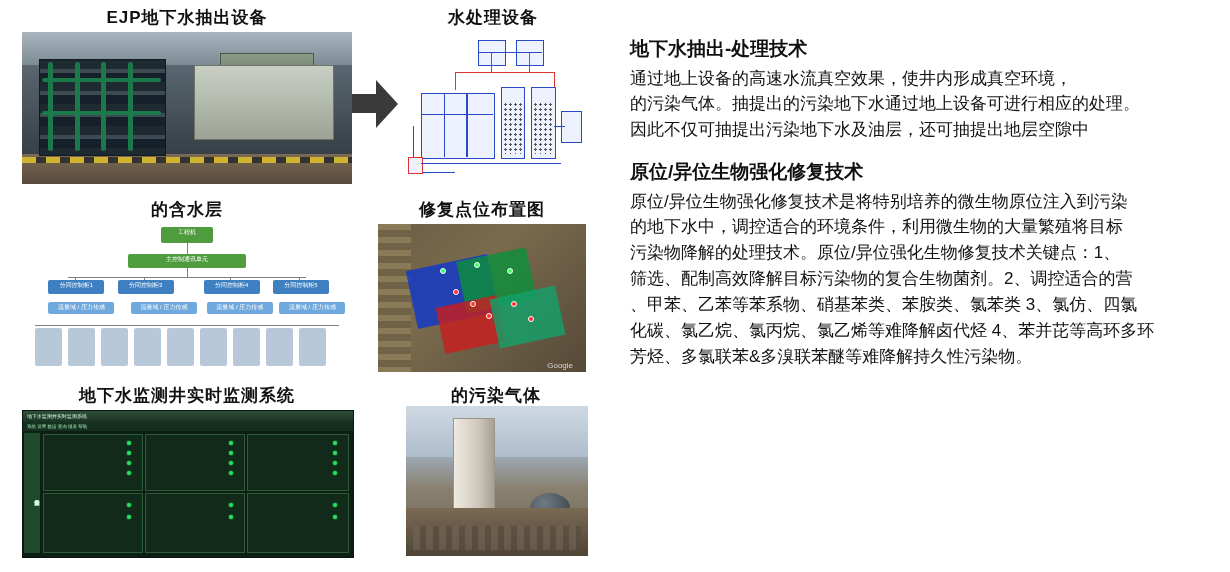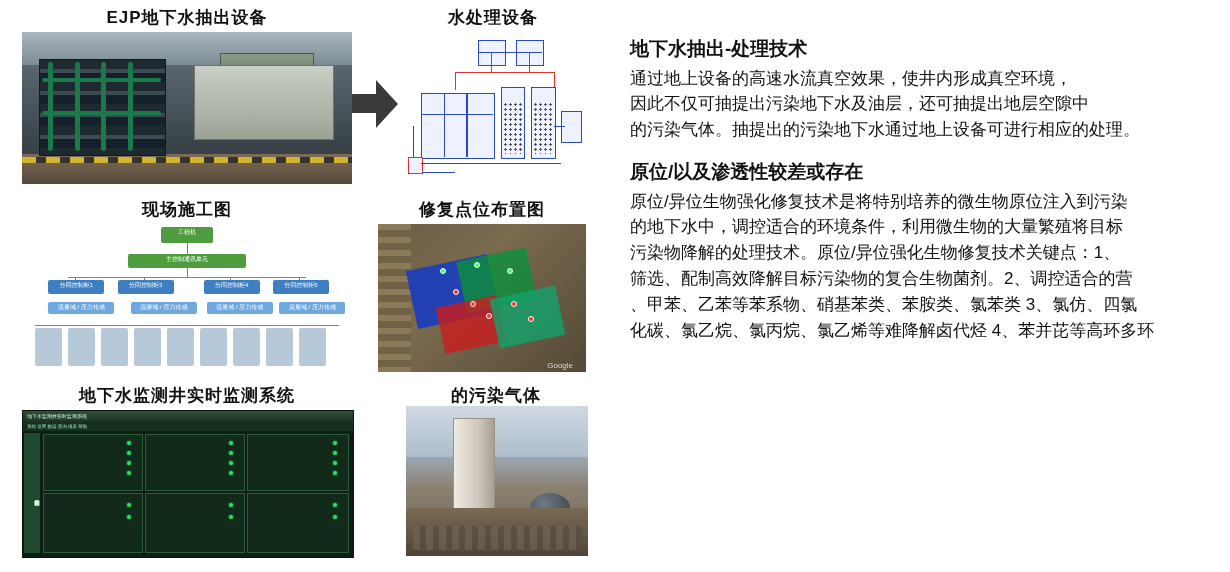--- a/index.html
+++ b/index.html
@@ -355,21 +355,21 @@
       <div class="tank" style="left:86%; top:52%; width:10%; height:20%;"></div>
       <div class="hline" style="left:82%; top:62%; width:6%;"></div>
 
       <div class="vline" style="left:8%; top:62%; height:30%;"></div>
       <div class="hline" style="left:8%; top:92%; width:22%;"></div>
       <div class="tank" style="left:5%; top:82%; width:7%; height:10%; border-color:#d33;"></div>
 
       <div class="hline" style="left:12%; top:86%; width:74%;"></div>
     </div>
 
-    <div class="caption" style="left:22px; top:198px; width:330px;">现场施工图</div>
+    <div class="caption" style="left:22px; top:198px; width:330px;">的含水层</div>
 
     <div class="figbox" id="fig-inject">
       <div class="node" style="left:42%; top:2%; width:16%; height:11%;">工程机</div>
       <div class="conn" style="left:50%; top:13%; width:1px; height:7%;"></div>
       <div class="node" style="left:32%; top:20%; width:36%; height:10%;">主控制通讯单元</div>
 
       <div class="conn" style="left:14%; top:36%; width:72%; height:1px;"></div>
       <div class="conn" style="left:50%; top:30%; width:1px; height:6%;"></div>
 
       <div class="node blue" style="left:8%; top:38%; width:17%; height:9%;">分同控制柜1</div>
@@ -463,33 +463,34 @@
       <div class="rubble"></div>
     </div>
   </div>
 
   <div class="right-panel">
 
     <div class="block">
       <h2 class="sec-title">地下水抽出-处理技术</h2>
       <div class="sec-body">
         <p>通过地上设备的高速水流真空效果，使井内形成真空环境，</p>
+        <p>的污染气体。抽提出的污染地下水通过地上设备可进行相应的处理。</p>
         <p>因此不仅可抽提出污染地下水及油层，还可抽提出地层空隙中</p>
-        <p>的污染气体。抽提出的污染地下水通过地上设备可进行相应的处理。</p>
       </div>
     </div>
 
 
     <div class="block">
-      <h2 class="sec-title">原位/以及渗透性较差或存在</h2>
+      <h2 class="sec-title">原位/异位生物强化修复技术</h2>
       <div class="sec-body">
         <p>原位/异位生物强化修复技术是将特别培养的微生物原位注入到污染</p>
         <p>的地下水中，调控适合的环境条件，利用微生物的大量繁殖将目标</p>
         <p>污染物降解的处理技术。原位/异位强化生物修复技术关键点：1、</p>
         <p>筛选、配制高效降解目标污染物的复合生物菌剂。2、调控适合的营</p>
         <p>、甲苯、乙苯等苯系物、硝基苯类、苯胺类、氯苯类 3、氯仿、四氯</p>
         <p>化碳、氯乙烷、氯丙烷、氯乙烯等难降解卤代烃 4、苯并芘等高环多环</p>
+        <p>芳烃、多氯联苯&amp;多溴联苯醚等难降解持久性污染物。</p>
         <p></p>
       </div>
     </div>
   </div>
 
 </div>
 
 </body></html>

